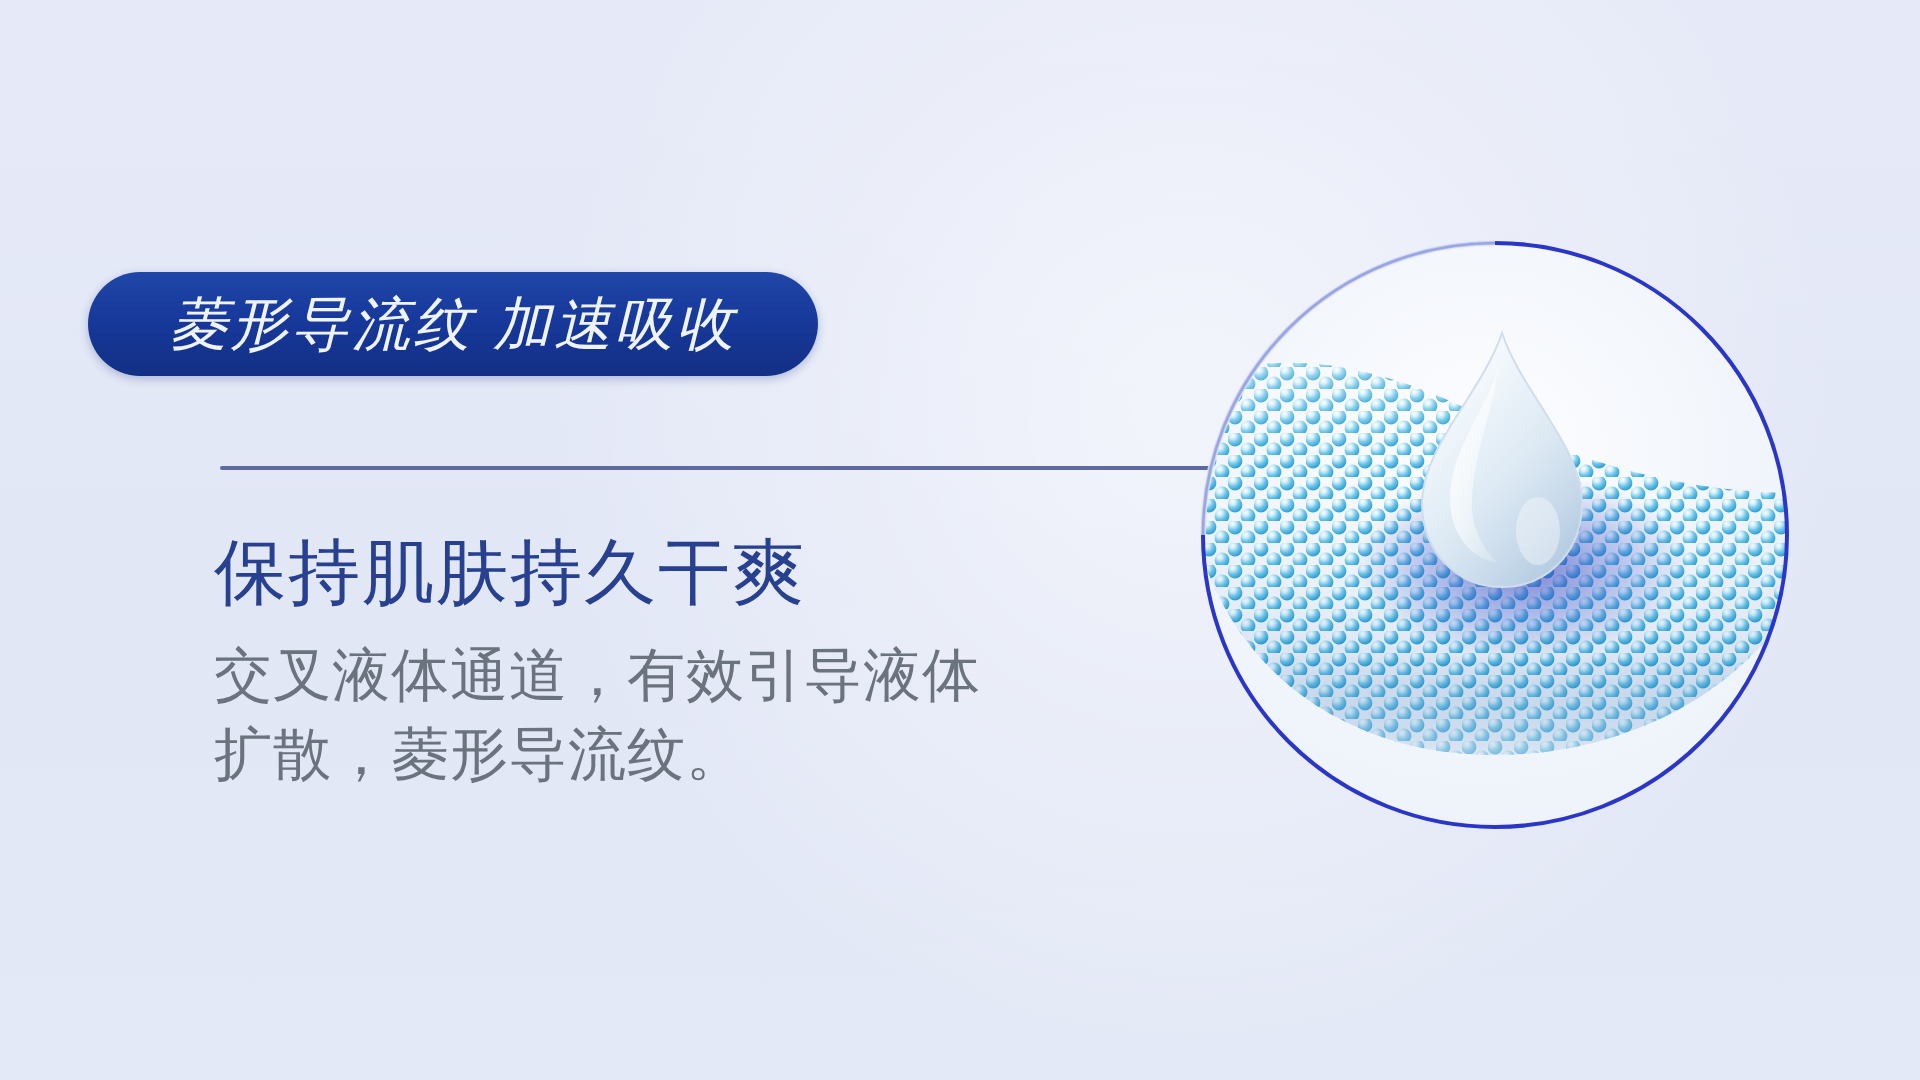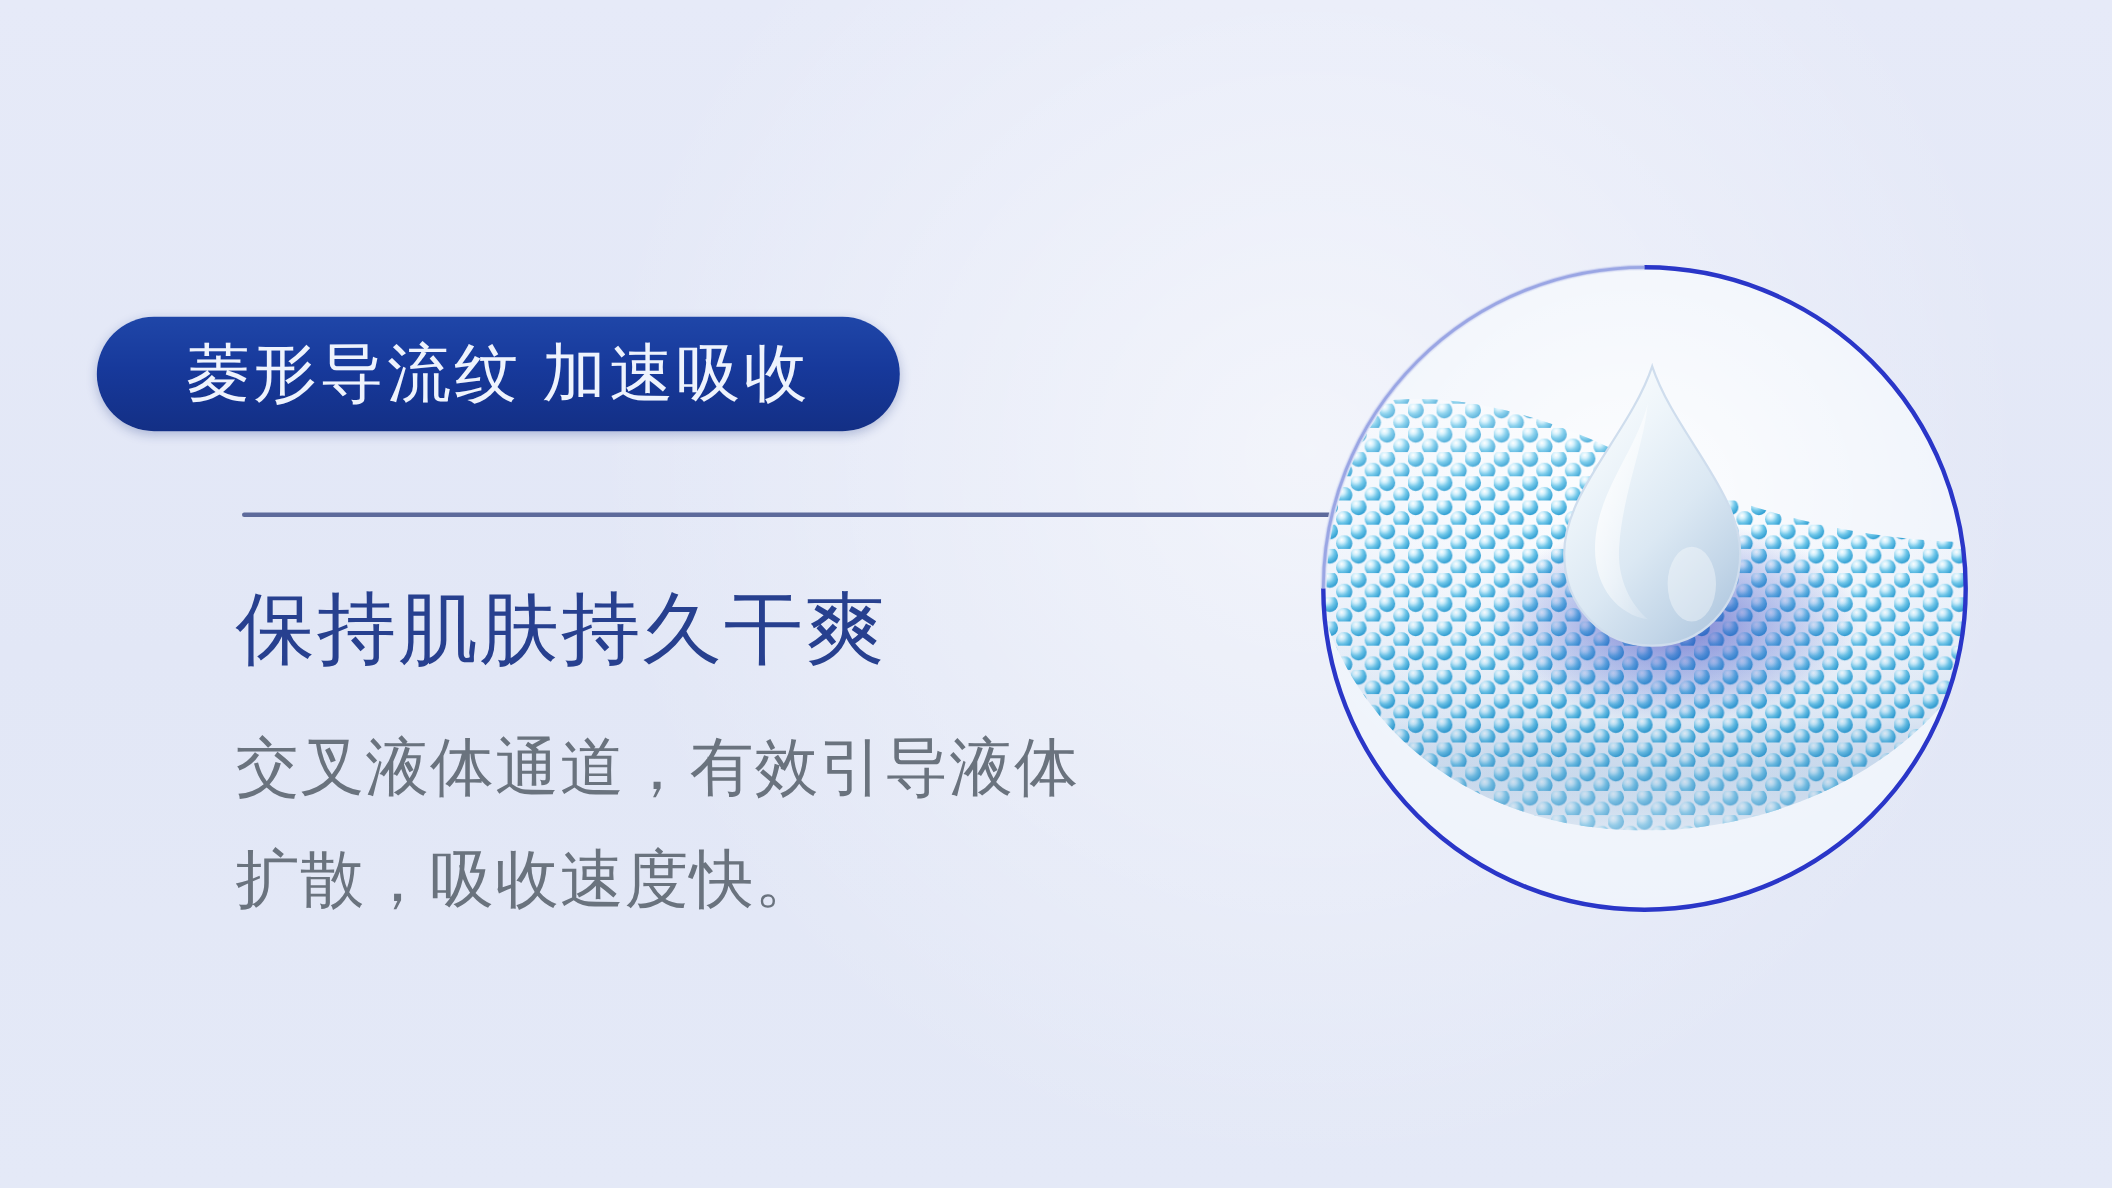--- a/index.html
+++ b/index.html
@@ -28,31 +28,32 @@
     background:
       radial-gradient(circle at 62% 38%, rgba(255,255,255,0.55) 0%, rgba(255,255,255,0.0) 48%),
       linear-gradient(180deg, #e6eaf8 0%, #e2e7f6 55%, #e4e9f7 100%);
     pointer-events: none;
   }
 
   
   #headline-pill {
     position: absolute;
     left: 88px;
-    top: 288px;
+    top: 272px;
     width: 730px;
     height: 104px;
     border-radius: 52px;
     background: linear-gradient(180deg, #1f46a8 0%, #17399b 45%, #132f85 100%);
     box-shadow: 0 3px 10px rgba(24, 52, 130, 0.28);
     display: flex;
     align-items: center;
     justify-content: center;
     box-sizing: border-box;
     padding: 0 26px;
+    font-style: italic;
   }
   #headline-pill-text {
     color: #eef3fd;
     font-size: 58px;
     font-weight: 400;
     letter-spacing: 3px;
     line-height: 1;
     white-space: nowrap;
   }
 
@@ -82,21 +83,21 @@
     position: absolute;
     left: 214px;
     top: 636px;
     color: #6a737e;
     font-size: 58px;
     font-weight: 400;
     letter-spacing: 1px;
     line-height: 1.36;
     width: 830px;
   }
-  .body-line { display: block; white-space: nowrap; margin-top: 23px; }
+  .body-line { display: block; white-space: nowrap; }
 
   
   #product-figure {
     position: absolute;
     left: 1150px;
     top: 235px;
     width: 690px;
     height: 640px;
   }
   #product-svg { width: 100%; height: 100%; display: block; }
@@ -115,21 +116,21 @@
   <svg id="leader-svg" viewBox="0 0 1920 1080" preserveAspectRatio="none" aria-hidden="true">
     <line x1="222" y1="468" x2="1305" y2="468" stroke="#5d6a9b" stroke-width="4" stroke-linecap="round"></line>
     <path d="M1300 468 L1372 515" fill="none" stroke="#16235f" stroke-width="4" stroke-linecap="round"></path>
     <circle cx="1374" cy="516" r="17" fill="#101f6e"></circle>
   </svg>
 
   <div id="feature-heading">保持肌肤持久干爽</div>
 
   <div id="feature-body">
     <span class="body-line">交叉液体通道，有效引导液体</span>
-    <span class="body-line">扩散，吸收速度快。</span>
+    <span class="body-line">扩散，菱形导流纹。</span>
   </div>
 
   <div id="product-figure">
     <svg id="product-svg" viewBox="0 0 690 640" aria-hidden="true">
       <defs>
 
         <clipPath id="lensClip">
           <circle cx="345" cy="300" r="292"></circle>
         </clipPath>
 

